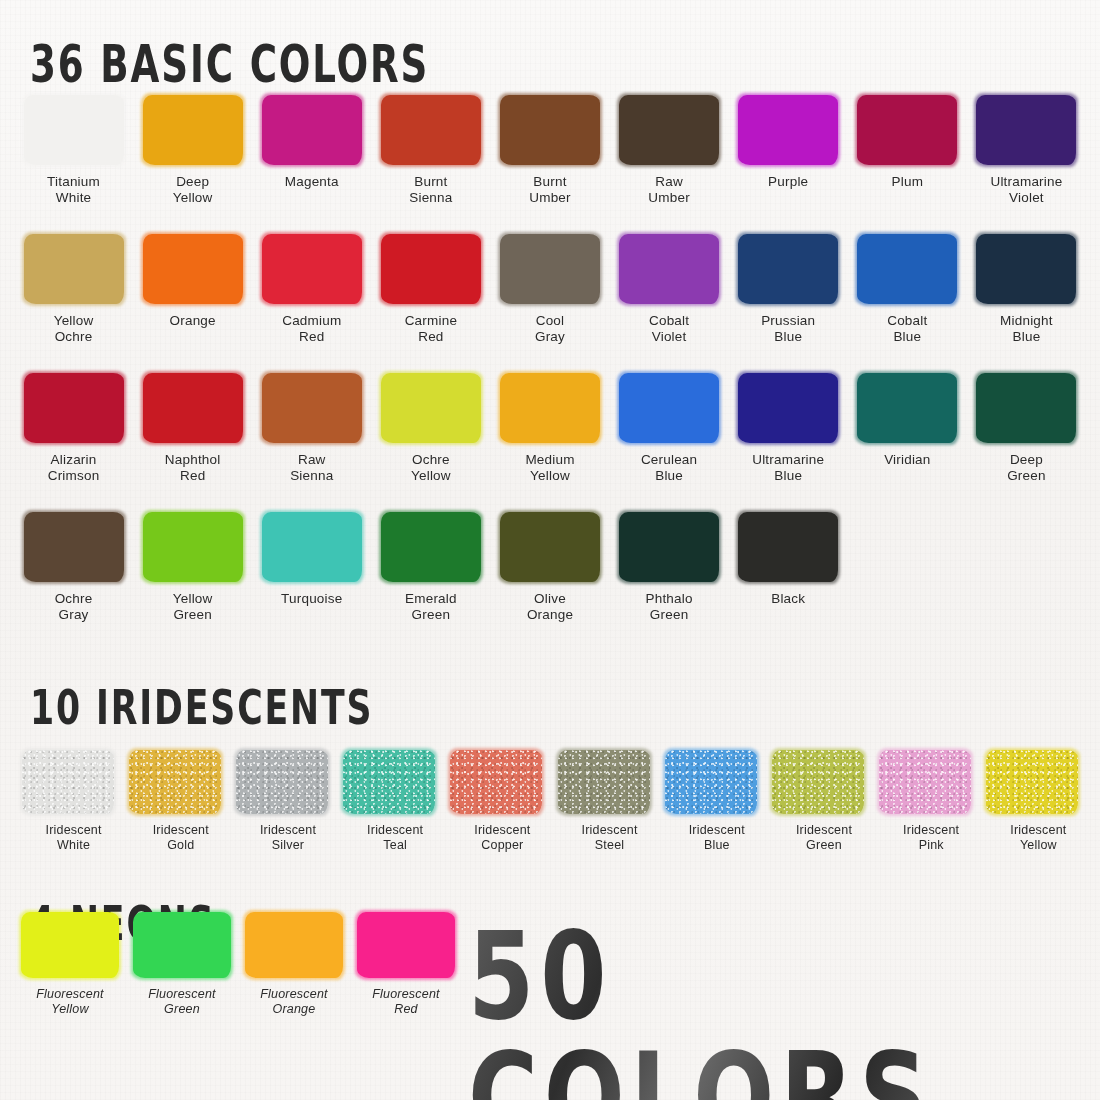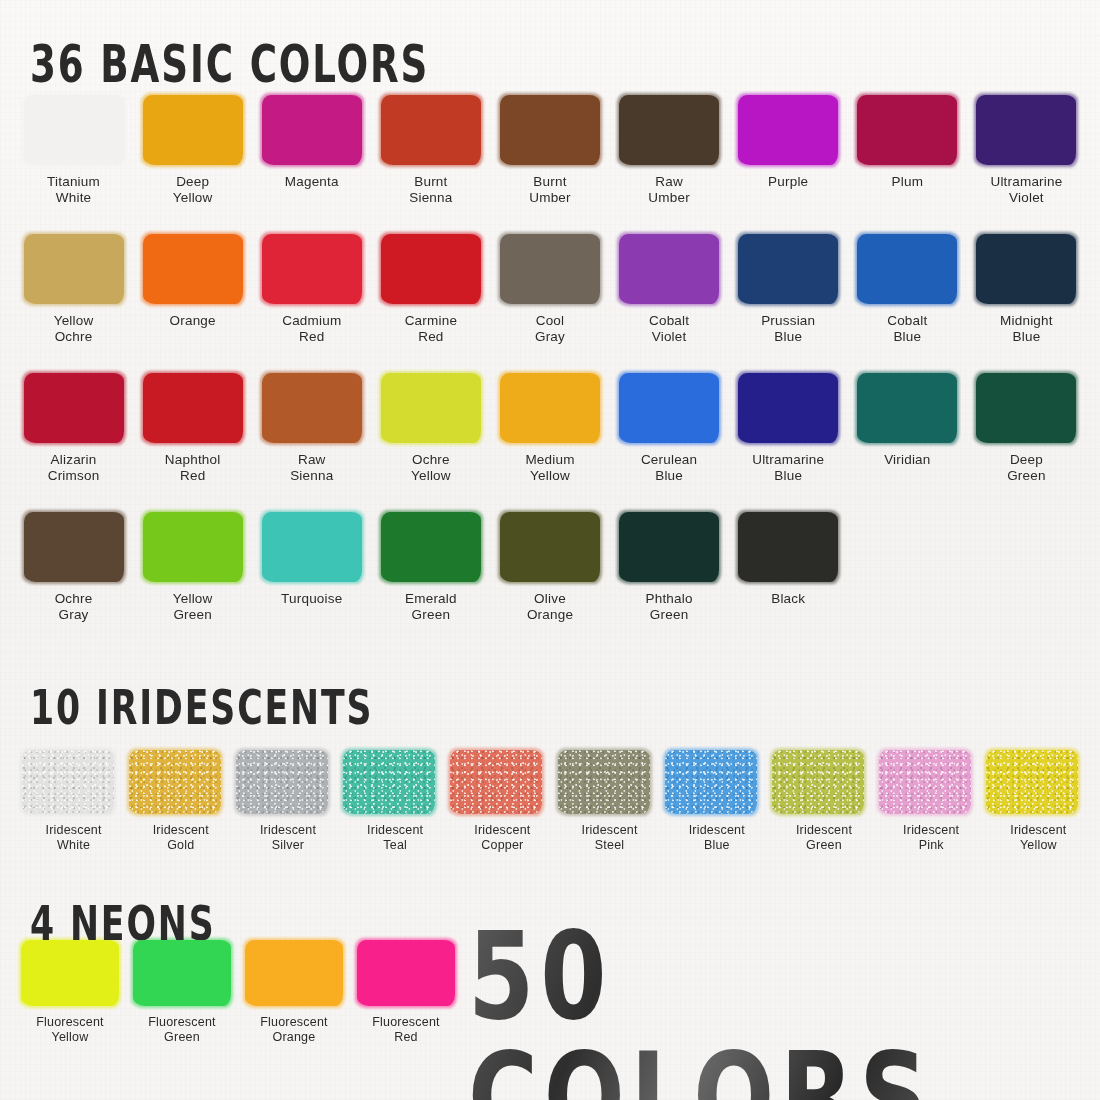--- a/index.html
+++ b/index.html
@@ -52,21 +52,21 @@
     -webkit-background-clip:text;
     background-clip:text;
     color:transparent;
     -webkit-text-fill-color:transparent;
   }
 
   
   .grid{position:absolute;display:grid;}
   #grid-basic{left:14px;top:95px;width:1072px;grid-template-columns:repeat(9,1fr);row-gap:28px;}
   #grid-irid {left:14px;top:750px;width:1072px;grid-template-columns:repeat(10,1fr);}
-  #grid-neon {left:14px;top:940px;width:448px;grid-template-columns:repeat(4,1fr);}
+  #grid-neon {left:14px;top:912px;width:448px;grid-template-columns:repeat(4,1fr);font-style:italic;}
 
   .cell{display:flex;flex-direction:column;align-items:center;}
 
   
   .swatch{
     width:100px;height:70px;
     border-radius:9px 11px 8px 12px / 10px 8px 12px 9px;
     position:relative;
     box-shadow:0 0 0 0 rgba(0,0,0,0);
     filter:none;

